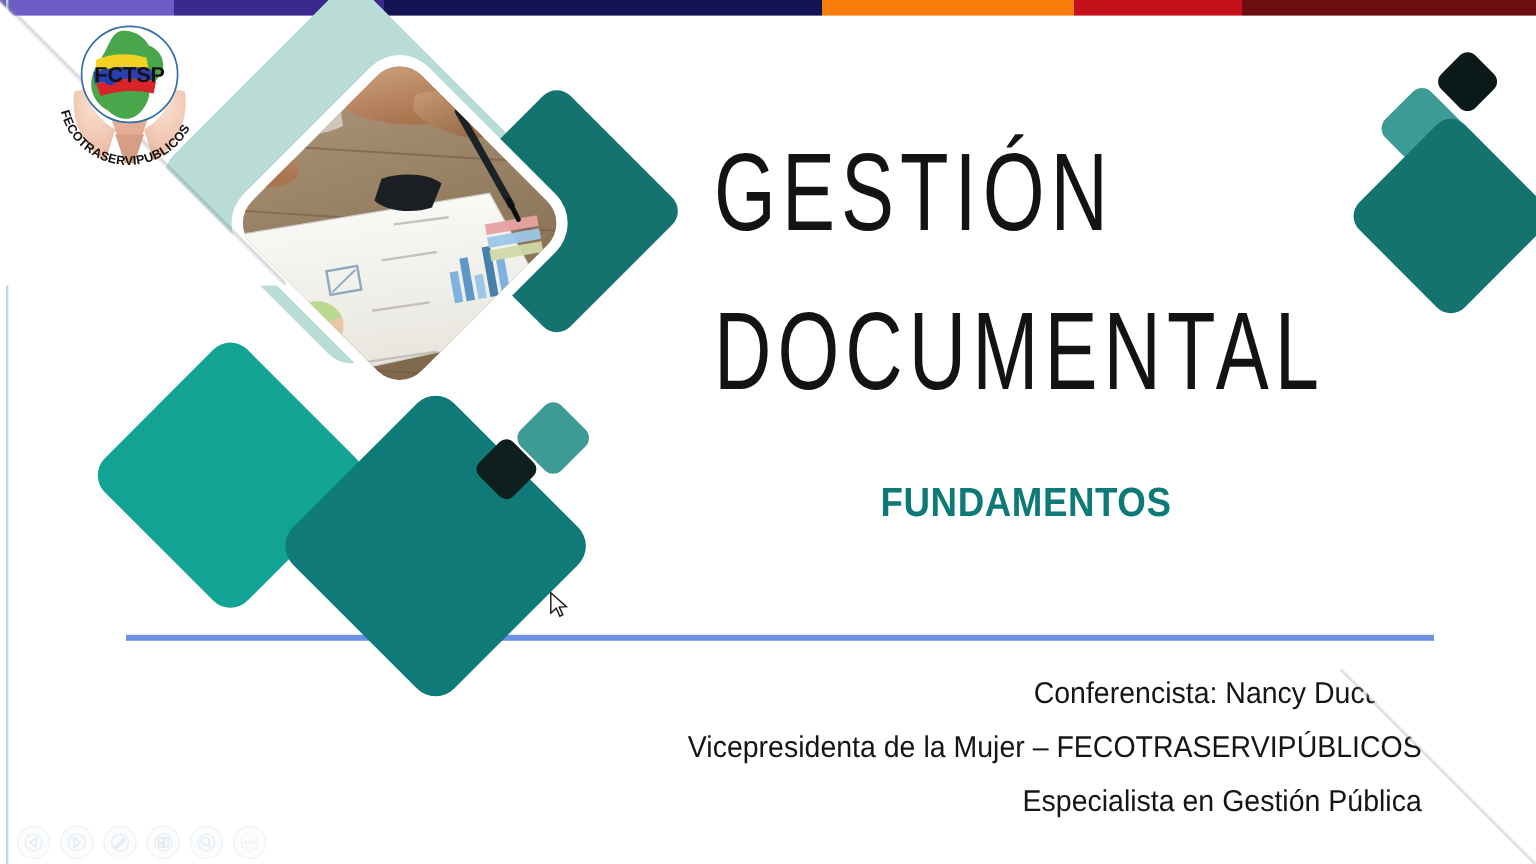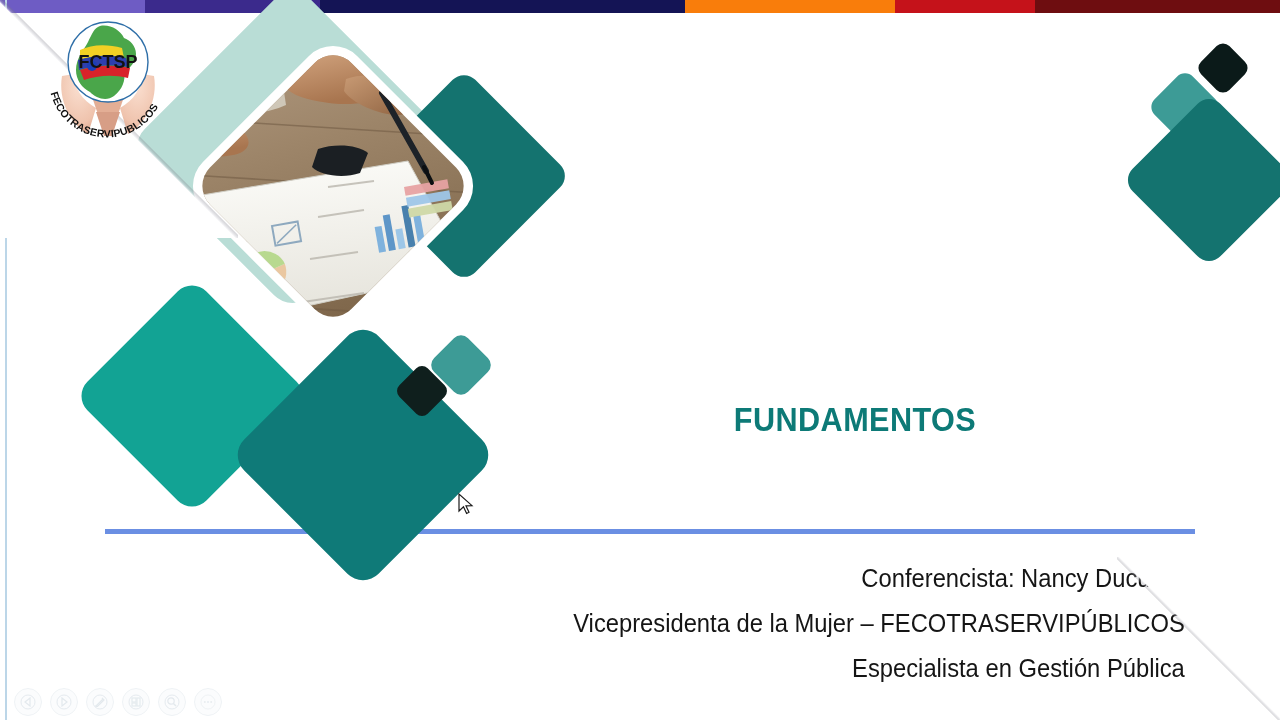--- a/index.html
+++ b/index.html
@@ -405,20 +405,24 @@
     </div>
   </div>
 
   <div class="dia" id="dia-darkteal-b"></div>
   <div class="dia" id="dia-black-s"></div>
 
   <div class="dia" id="dia-black-tr"></div>
   <div class="dia" id="dia-midteal-tr"></div>
   <div class="dia" id="dia-darkteal-tr"></div>
 
+  <div id="title-block">
+    <div class="title-line">GESTIÓN</div>
+    <div class="title-line">DOCUMENTAL</div>
+  </div>
 
   <div id="subtitle">FUNDAMENTOS</div>
 
   <div id="divider"></div>
 
   <div id="credits">
     <div class="line">Conferencista: Nancy Ducuara</div>
     <div class="line">Vicepresidenta de la Mujer – FECOTRASERVIPÚBLICOS</div>
     <div class="line">Especialista en Gestión Pública</div>
   </div>

